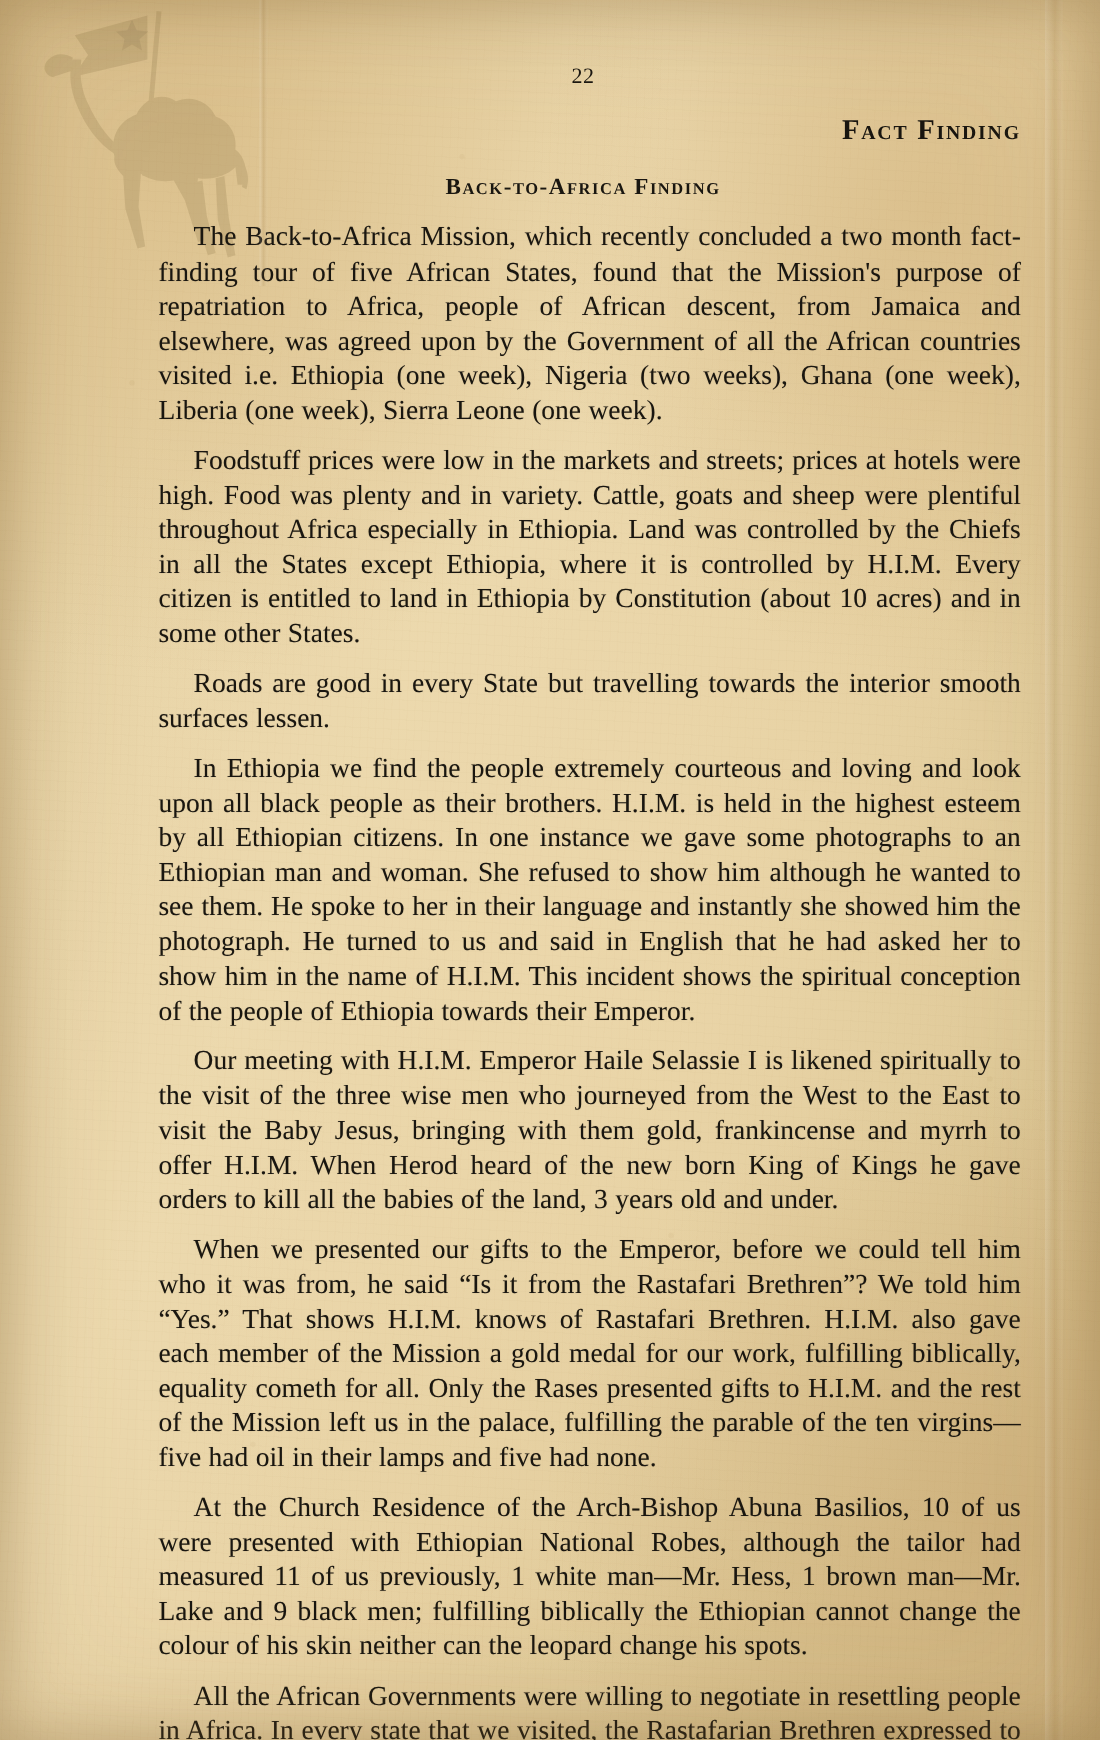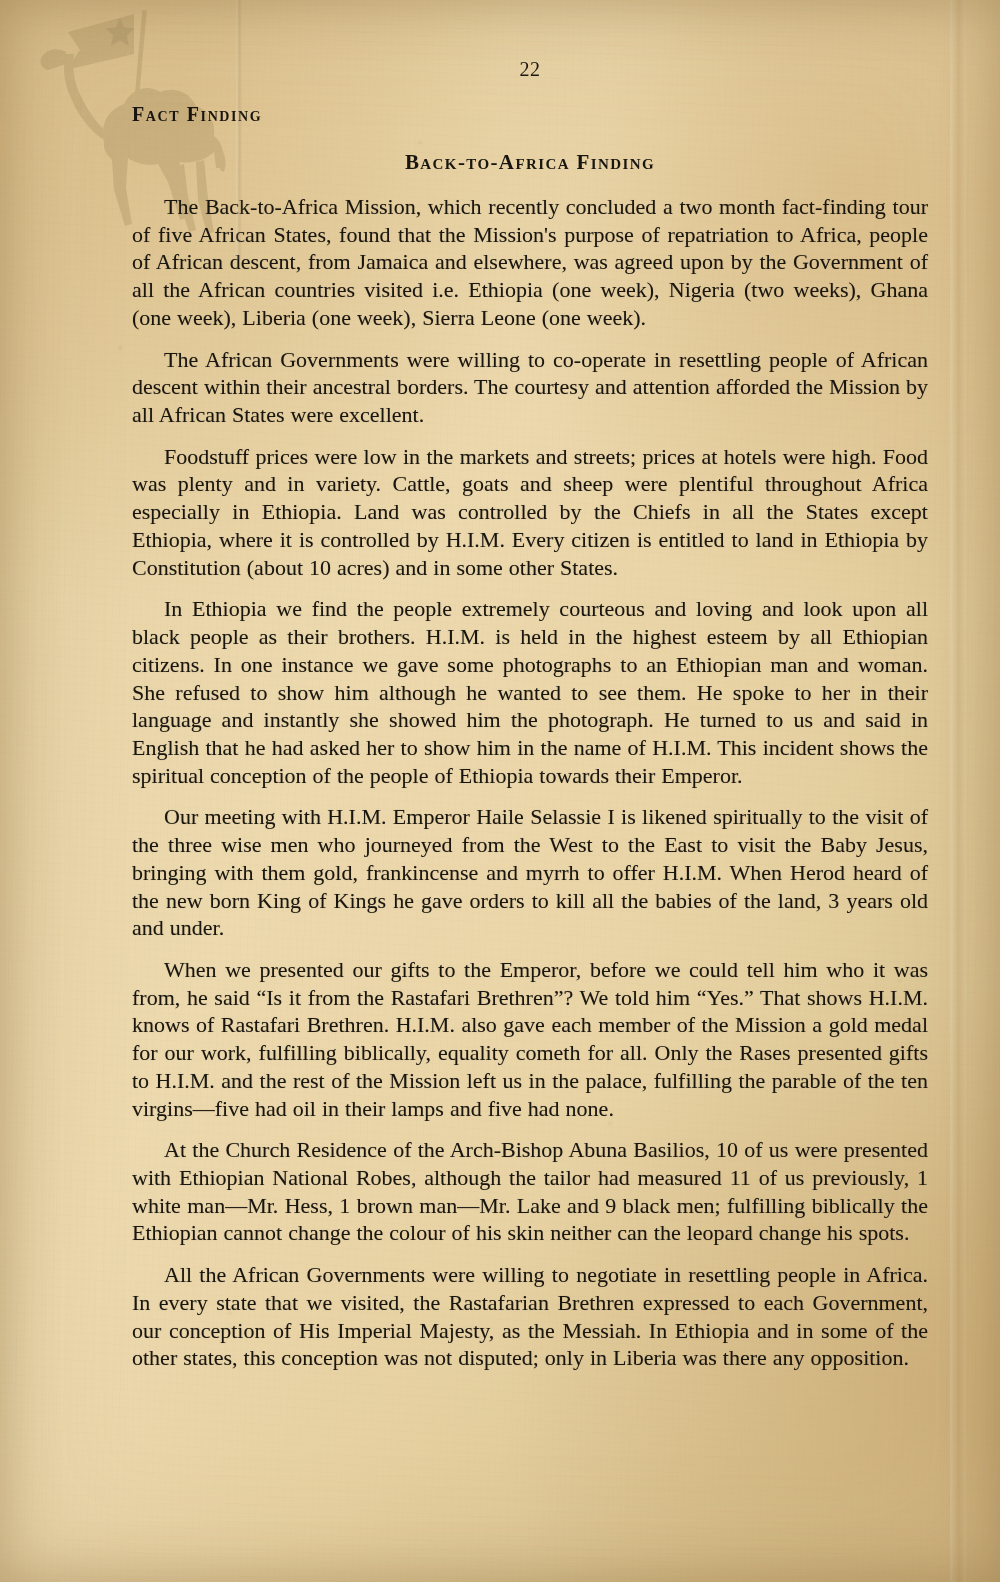--- a/index.html
+++ b/index.html
@@ -106,38 +106,38 @@
   }
 
   .title {
     text-align: center;
     font-size: 25px;
     letter-spacing: 2.4px;
     margin: 0 0 26px 0;
   }
 
   .subtitle {
-    text-align: left;
-    font-size: 20px;
+    text-align: right;
+    font-size: 26px;
     letter-spacing: 1.6px;
     margin: 0 0 24px 0;
     font-variant: small-caps;
   }
 
   .subtitle2 {
     text-align: center;
     font-size: 21px;
     letter-spacing: 1.4px;
     margin: 0 0 18px 0;
     font-variant: small-caps;
   }
 
   p.body {
-    margin: 0 0 14px 0;
-    font-size: 22px;
+    margin: 0 0 14px 12px;
+    font-size: 25px;
     line-height: 1.26;
     text-align: justify;
     text-indent: 32px;
     word-spacing: 0.5px;
     text-shadow: 0 0 1px rgba(40,28,10,0.25);
   }
 
   
   #content { filter: contrast(1.04); }
 </style>
@@ -188,22 +188,22 @@
       </g>
     </svg>
   </div>
 
   <div id="content">
     <div class="page-number">22</div>
     <h2 class="subtitle">Fact Finding</h2>
     <h3 class="subtitle2">Back-to-Africa Finding</h3>
 
     <p class="body">The Back-to-Africa Mission, which recently concluded a two month fact-finding tour of five African States, found that the Mission's purpose of repatriation to Africa, people of African descent, from Jamaica and elsewhere, was agreed upon by the Government of all the African countries visited i.e. Ethiopia (one week), Nigeria (two weeks), Ghana (one week), Liberia (one week), Sierra Leone (one week).</p>
-    <p class="body">The African Governments were willing to co-operate in resettling people of African descent within their ancestral borders. The courtesy and attention afforded the Mission by all African States were excellent.</p>
     <p class="body">Foodstuff prices were low in the markets and streets; prices at hotels were high.  Food was plenty and in variety.  Cattle, goats and sheep were plentiful throughout Africa especially in Ethiopia.  Land was controlled by the Chiefs in all the States except Ethiopia, where it is controlled by H.I.M.  Every citizen is entitled to land in Ethiopia by Constitution (about 10 acres) and in some other States.</p>
+    <p class="body">Roads are good in every State but travelling towards the interior smooth surfaces lessen.</p>
     <p class="body">In Ethiopia we find the people extremely courteous and loving and look upon all black people as their brothers.  H.I.M. is held in the highest esteem by all Ethiopian citizens.  In one instance we gave some photographs to an Ethiopian man and woman.  She refused to show him although he wanted to see them.  He spoke to her in their language and instantly she showed him the photograph.  He turned to us and said in English that he had asked her to show him in the name of H.I.M.  This incident shows the spiritual conception of the people of Ethiopia towards their Emperor.</p>
     <p class="body">Our meeting with H.I.M. Emperor Haile Selassie I is likened spiritually to the visit of the three wise men who journeyed from the West to the East to visit the Baby Jesus, bringing with them gold, frankincense and myrrh to offer H.I.M.  When Herod heard of the new born King of Kings he gave orders to kill all the babies of the land, 3 years old and under.</p>
     <p class="body">When we presented our gifts to the Emperor, before we could tell him who it was from, he said “Is it from the Rastafari Brethren”?  We told him “Yes.”  That shows H.I.M. knows of Rastafari Brethren.  H.I.M. also gave each member of the Mission a gold medal for our work, fulfilling biblically, equality cometh for all.  Only the Rases presented gifts to H.I.M. and the rest of the Mission left us in the palace, fulfilling the parable of the ten virgins—five had oil in their lamps and five had none.</p>
     <p class="body">At the Church Residence of the Arch-Bishop Abuna Basilios, 10 of us were presented with Ethiopian National Robes, although the tailor had measured 11 of us previously, 1 white man—Mr. Hess, 1 brown man—Mr. Lake and 9 black men; fulfilling biblically the Ethiopian cannot change the colour of his skin neither can the leopard change his spots.</p>
     <p class="body">All the African Governments were willing to negotiate in resettling people in Africa.  In every state that we visited, the Rastafarian Brethren expressed to each Government, our conception of His Imperial Majesty, as the Messiah. In Ethiopia and in some of the other states, this conception was not disputed; only in Liberia was there any opposition.</p>
   </div>
 
   <div id="crease"></div>
   <div id="crease2"></div>
   <div id="edges"></div>

